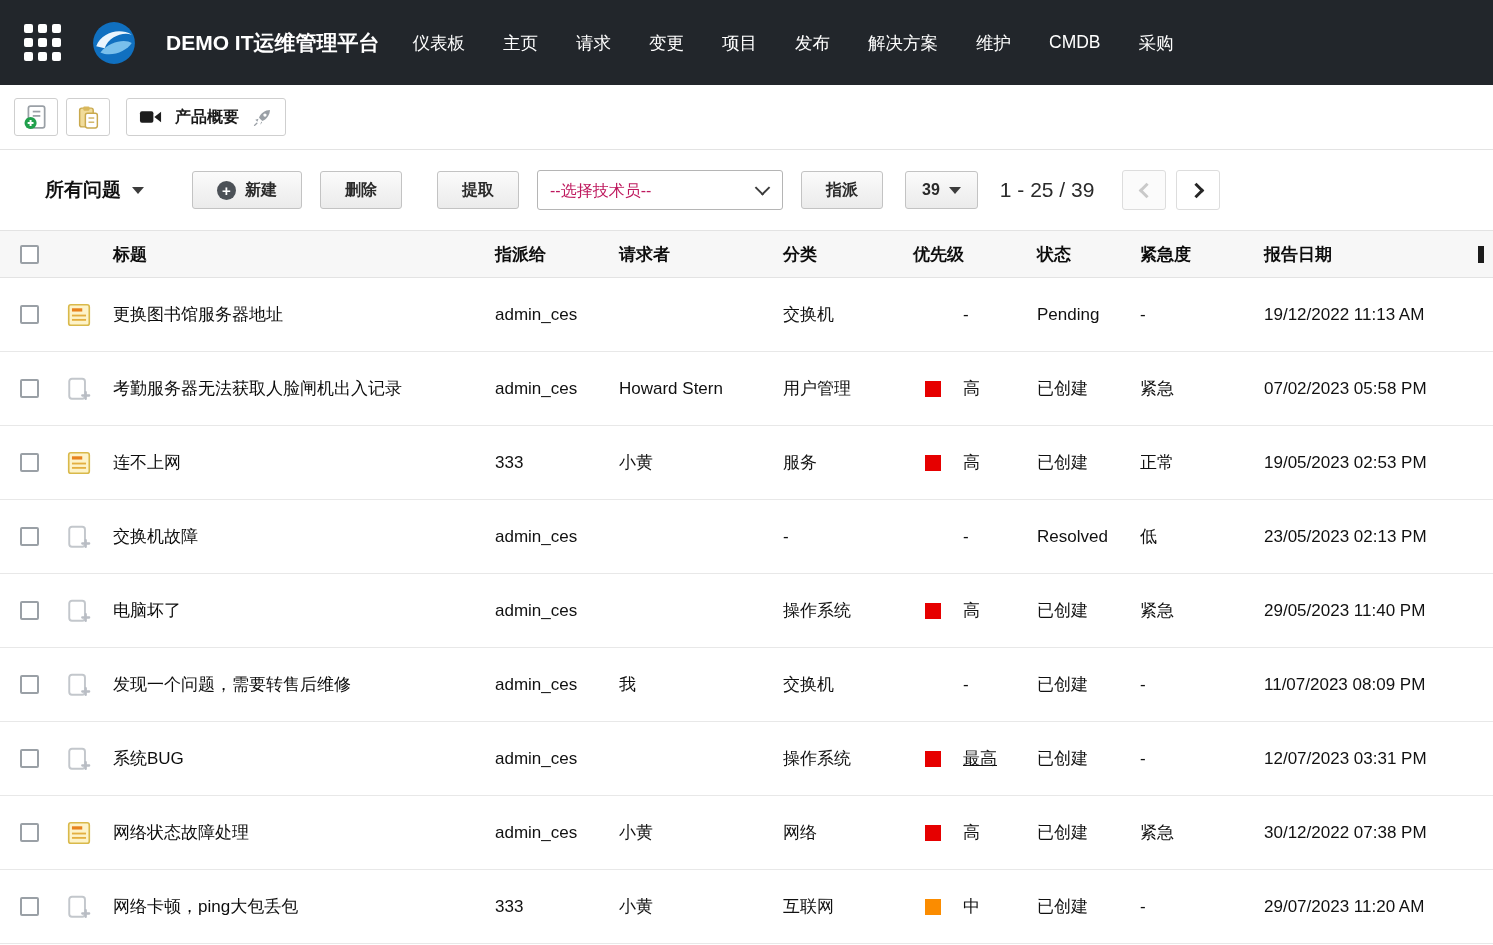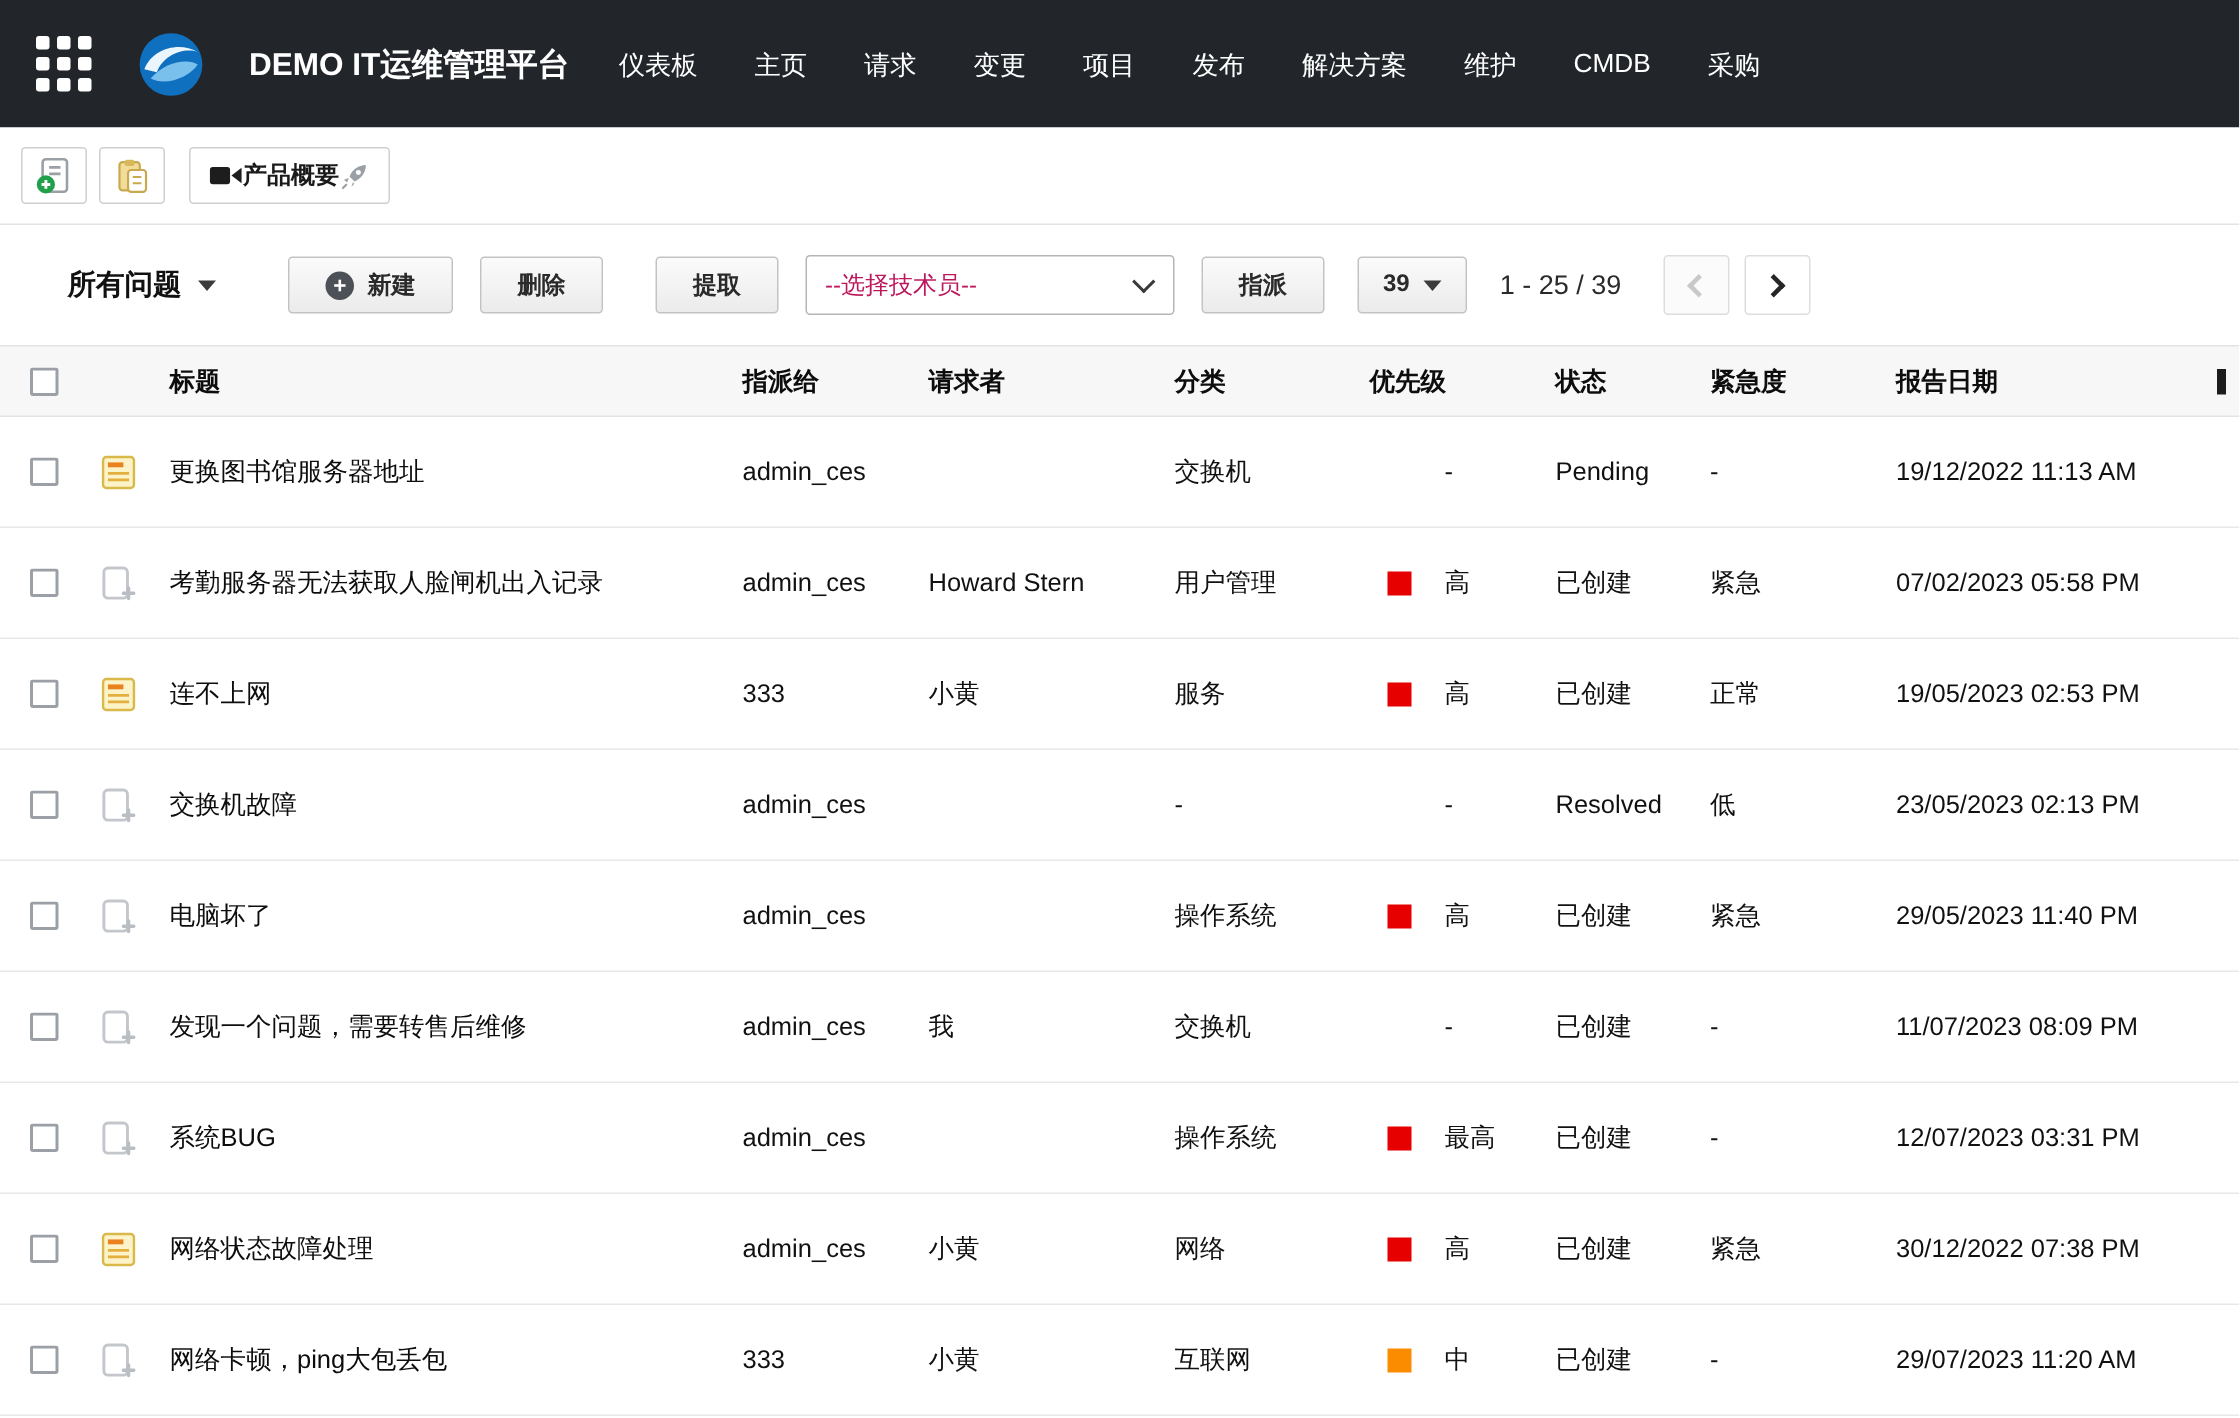--- a/index.html
+++ b/index.html
@@ -14,37 +14,37 @@
   .grid-icon i { width:9px; height:9px; background:#fff; border-radius:2px; display:block; }
   .logo { width:46px; height:46px; align-self:center; margin-left:6px; flex:none; }
   .nav-title { align-self:center; font-size:21px; font-weight:bold; margin-left:29px; white-space:nowrap; }
   .nav-items { display:flex; align-items:stretch; margin-left:14px; }
   .nav-item { display:flex; align-items:center; padding:0 19px; font-size:17.5px; cursor:pointer; white-space:nowrap; }
   .nav-item.active { background:#2a9e4c; }
 
   
   .toolbar { height:65px; display:flex; align-items:center; padding-left:14px; border-bottom:1px solid #e3e3e3; background:#fff; }
   .icon-btn { width:44px; height:38px; border:1px solid #cfcfcf; border-radius:3px; background:#fff; display:flex; align-items:center; justify-content:center; margin-right:8px; cursor:pointer; }
-  .overview-btn { height:38px; border:1px solid #cfcfcf; border-radius:3px; background:#fff; display:flex; align-items:center; gap:0; padding:0 12px; margin-left:8px; cursor:pointer; font-size:16px; font-weight:bold; color:#1a1a1a; }
+  .overview-btn { height:38px; border:1px solid #cfcfcf; border-radius:3px; background:#fff; display:flex; align-items:center; gap:13px; padding:0 12px; margin-left:8px; cursor:pointer; font-size:16px; font-weight:bold; color:#1a1a1a; }
 
   
   .actionbar { height:80px; display:flex; align-items:center; padding-left:45px; background:#fff; }
   .filter { display:flex; align-items:center; gap:11px; font-size:19px; font-weight:bold; cursor:pointer; }
   .caret { width:0; height:0; border-left:6px solid transparent; border-right:6px solid transparent; border-top:7px solid #3c3c3c; }
   .btn { height:38px; background:linear-gradient(#fbfbfb,#ebebeb); border:1px solid #c3c3c3; border-radius:3px; font-size:16px; font-weight:600; color:#2a2a2a; padding:0 24px; display:flex; align-items:center; gap:9px; cursor:pointer; white-space:nowrap; font-family:inherit; }
   .btn-new { margin-left:48px; }
   .btn-delete { margin-left:18px; }
   .btn-pickup { margin-left:35px; }
   .plus-circle { width:19px; height:19px; border-radius:50%; background:#4c5157; color:#fff; font-size:15px; font-weight:bold; display:flex; align-items:center; justify-content:center; line-height:1; }
   .select-wrap { position:relative; margin-left:18px; }
   .select-wrap select { appearance:none; -webkit-appearance:none; width:246px; height:40px; border:1px solid #b5b5b5; border-radius:3px; background:#fff; font-size:16px; color:#be185d; padding:0 36px 0 12px; font-family:inherit; }
   .select-wrap::after { content:""; position:absolute; right:15px; top:50%; width:9px; height:9px; border-right:2px solid #3a3a3a; border-bottom:2px solid #3a3a3a; transform:translateY(-70%) rotate(45deg); pointer-events:none; }
   .btn-assign { margin-left:18px; }
   .btn-pagesize { margin-left:22px; padding:0 16px; }
-  .range { margin-left:22px; font-size:18px; color:#2a2a2a; }
+  .range { margin-left:22px; font-size:21px; color:#2a2a2a; }
   .pager { display:flex; margin-left:28px; gap:10px; }
   .page-btn { width:44px; height:40px; border:1px solid #ddd; border-radius:3px; background:#fff; display:flex; align-items:center; justify-content:center; cursor:pointer; }
   .chev { width:11px; height:11px; border-right:3px solid #262626; border-bottom:3px solid #262626; display:block; }
   .chev.left { transform:rotate(135deg); margin-left:4px; }
   .chev.right { transform:rotate(-45deg); margin-right:4px; }
   .page-btn.prev { background:#fbfbfb; }
   .page-btn.prev .chev { border-color:#c9c9c9; }
 
   
   .grid-cols { display:grid; grid-template-columns:48px 45px 382px 124px 164px 130px 124px 103px 124px 226px minmax(0,1fr); align-items:center; }
@@ -368,21 +368,21 @@
 
       <svg class="icon-add" width="26" height="26" viewBox="0 0 24 24">
         <rect x="3" y="2.5" width="14.5" height="18.5" rx="2.5" fill="#fff" stroke="#c3c7cc" stroke-width="1.8"></rect>
         <path d="M18.2 14.8 v6.4 M15 18 h6.4" stroke="#b9bdc4" stroke-width="2.1" stroke-linecap="round"></path>
       </svg>
     </div>
     <div class="cell cell-title"><a class="row-title">系统BUG</a></div>
     <div class="cell">admin_ces</div>
     <div class="cell"></div>
     <div class="cell">操作系统</div>
-    <div class="cell cell-priority" style="padding-left:20px;">
+    <div class="cell cell-priority" style="padding-left:20px;text-decoration:underline;">
       <span class="pri-square" style="background: rgb(230, 0, 0);"></span>
       <span class="pri-text">最高</span>
     </div>
     <div class="cell">已创建</div>
     <div class="cell">-</div>
     <div class="cell">12/07/2023 03:31 PM</div>
     <div class="cell cell-last"></div>
   </div>
       <div class="grid-cols tbl-row has-note">
     <div class="cell cell-check">

